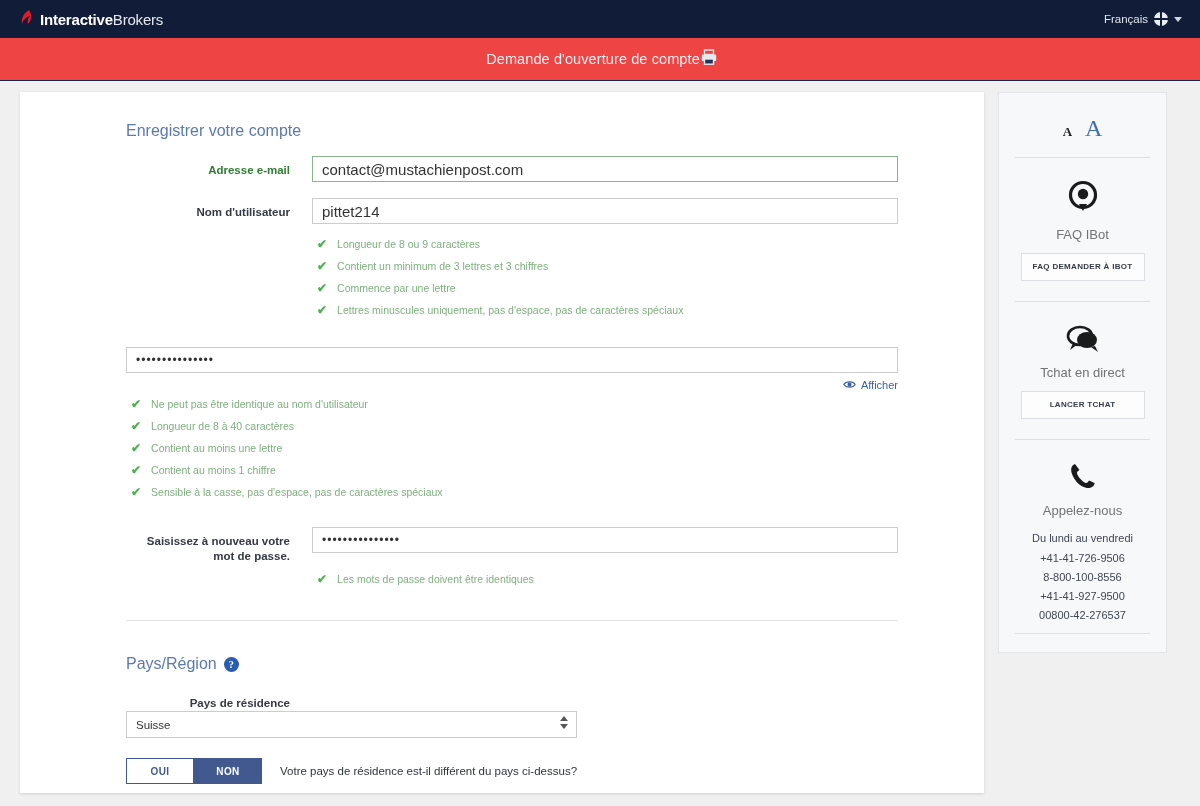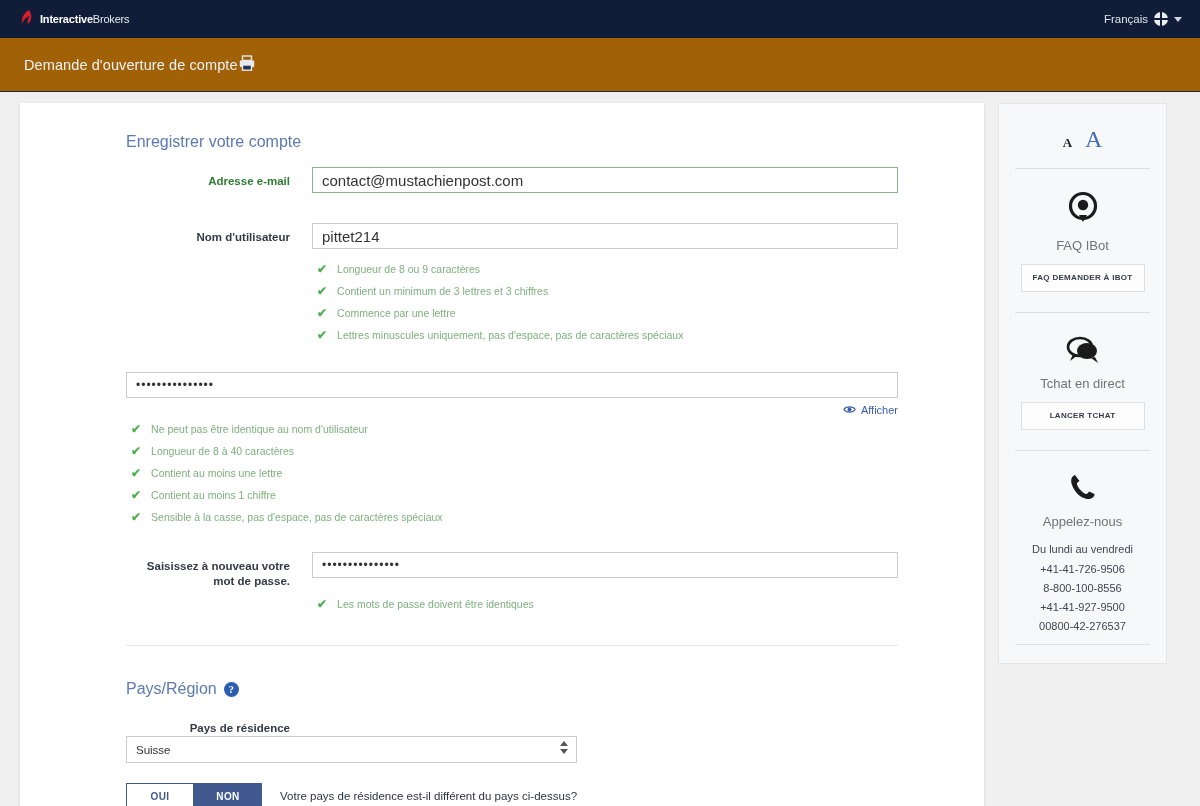--- a/index.html
+++ b/index.html
@@ -11,33 +11,33 @@
   }
 
   
   .topbar {
     height: 38px; background: #111d38;
     display: flex; align-items: center; justify-content: space-between;
     padding: 0 18px 0 20px;
   }
   .brand { display: flex; align-items: center; gap: 6px; }
   .brand-mark { width: 14px; height: 20px; position: relative; display: block; }
-  .brand-text { font-size: 11px; color: #fff; letter-spacing: -.2px; }
+  .brand-text { font-size: 15px; color: #fff; letter-spacing: -.2px; }
   .brand-text b { font-weight: 700; }
   .brand-text span { font-weight: 400; color: #e6e8ee; }
   .lang { display: flex; align-items: center; gap: 6px; color: #dfe3ea; font-size: 11.5px; }
   .globe { width: 14px; height: 14px; border-radius: 50%; background: #e9ecf1; position: relative; display:inline-block; }
   .globe::before { content:""; position:absolute; left:6px; top:0; width:2px; height:14px; background:#111d38; }
   .globe::after { content:""; position:absolute; left:0; top:6px; width:14px; height:2px; background:#111d38; }
   .caret-d { width:0;height:0;border-left:4px solid transparent;border-right:4px solid transparent;border-top:5px solid #cfd5e0; }
 
   
   .subheader {
-    height: 54px; background: #a16207;
-    display: flex; align-items: center; justify-content: flex-start;
+    height: 43px; background: #ef4444;
+    display: flex; align-items: center; justify-content: center;
     padding: 0 20px 0 24px;
     border-bottom: 1px solid #1a2643;
   }
   .subheader-title { color: #eef1f6; font-size: 14.5px; letter-spacing: .1px; }
   .print-icon { display:block; }
 
   
   .page { display: flex; gap: 14px; padding: 11px 20px 0 20px; align-items: flex-start; }
   .card {
     width: 964px; min-height: 636px; background: #fff;
@@ -173,21 +173,21 @@
 
       <h2 class="section-h">Enregistrer votre compte</h2>
 
       <div class="row">
         <div class="lbl ok">Adresse e-mail</div>
         <div class="ctl">
           <input class="inp valid" type="text" value="contact@mustachienpost.com" style="">
         </div>
       </div>
 
-      <div class="row" style="margin-top:30px;">
+      <div class="row" style="margin-top:16px;">
         <div class="lbl">Nom d'utilisateur</div>
         <div class="ctl">
           <input class="inp" type="text" value="pittet214" style="">
           <ul class="rules">
             <li>
                 <span class="chk">✔</span>
                 <span>Longueur de 8 ou 9 caractères</span>
               </li>
             <li>
                 <span class="chk">✔</span>

